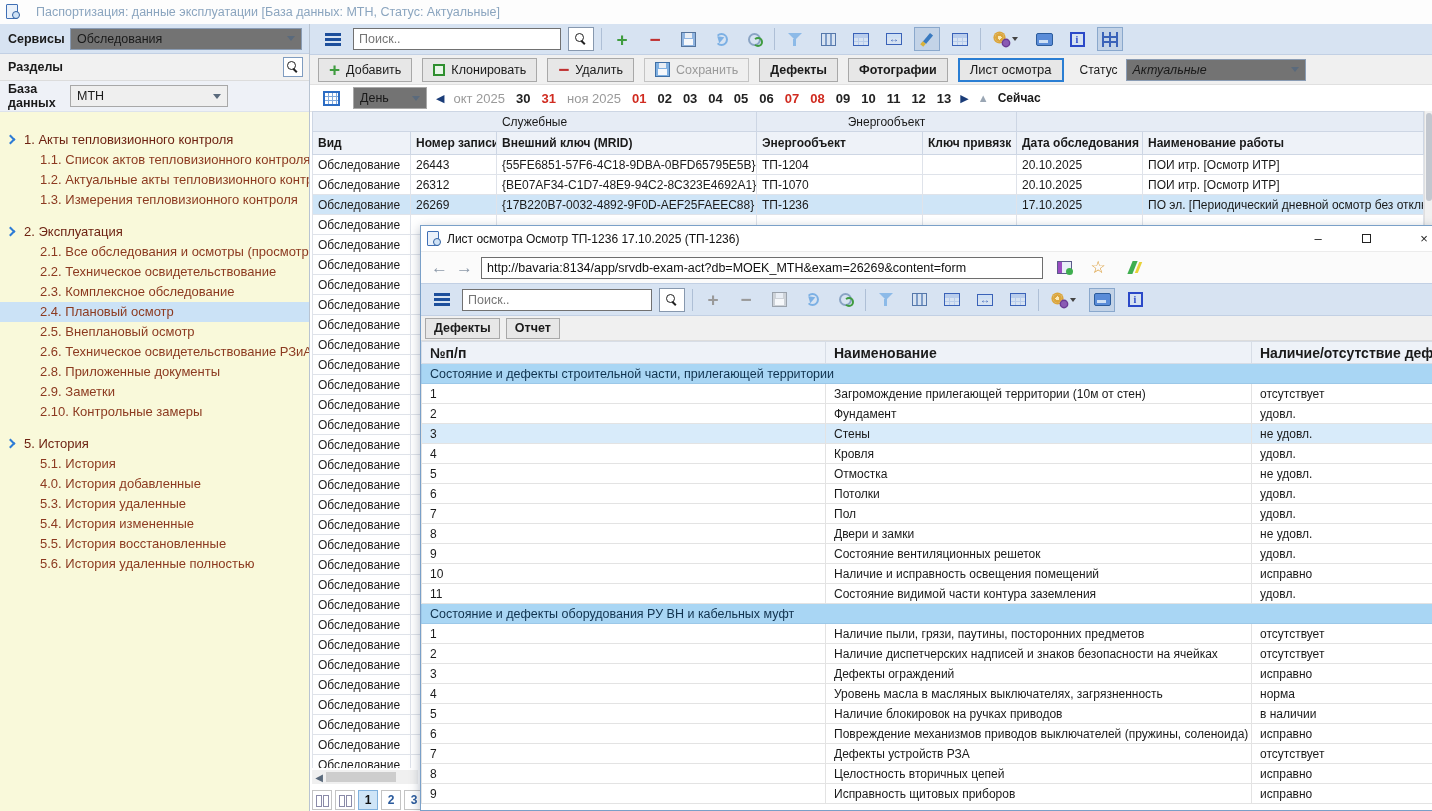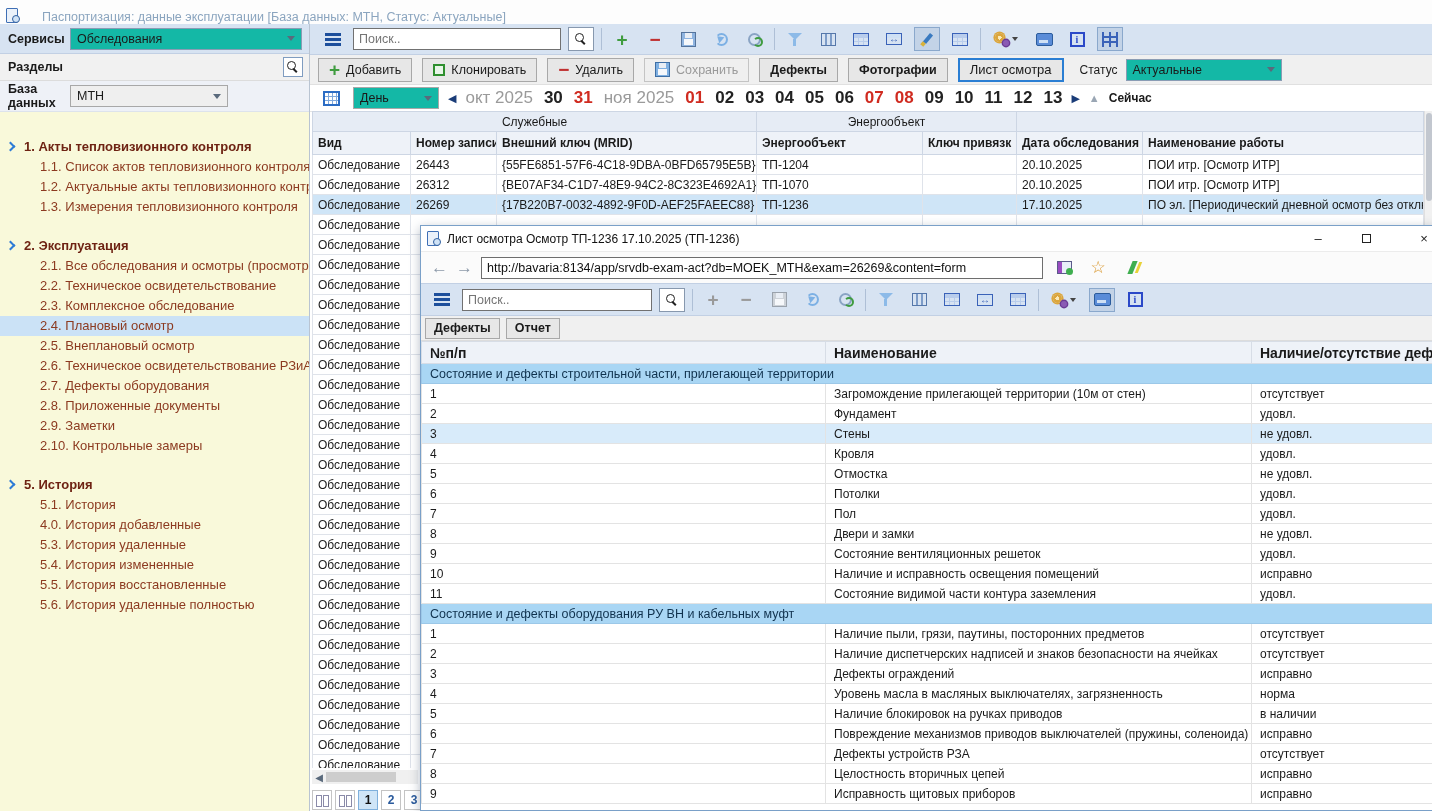--- a/index.html
+++ b/index.html
@@ -1,41 +1,41 @@
 <!DOCTYPE html>
 <html style="--accent: #2a7ed3;"><head>
 <meta charset="utf-8">
 <style>
   * { box-sizing: border-box; margin: 0; padding: 0; }
   html,body { width:1432px; height:811px; overflow:hidden; font-family:"Liberation Sans","DejaVu Sans",sans-serif; font-size:12px; color:#1a1a1a; background:#fff; }
   
-  #titlebar { position:absolute; left:0; top:0; width:1432px; height:24px; background:#fdfdfd; display:flex; align-items:flex-end; gap:22px; padding-left:6px; }
+  #titlebar { position:absolute; left:0; top:0; width:1432px; height:24px; background:#fdfdfd; display:flex; align-items:center; gap:16px; padding-left:6px; }
   #titlebar .title { color:#8ba5bf; font-size:12.5px; white-space:nowrap; }
   
   .ic-doc { position:relative; width:14px; height:16px; }
   .ic-doc::before { content:""; position:absolute; left:0; top:0; width:10px; height:13px; border:1.5px solid #3f6fb5; background:#eaf1fa; border-radius:1px; }
   .ic-doc::after { content:""; position:absolute; right:0; bottom:1px; width:6px; height:6px; border:1.5px solid #2f5f9f; border-radius:50%; background:#cfe2f6; }
   
   #sidebar { position:absolute; left:0; top:24px; width:310px; height:787px; border-right:1px solid #b9c4d2; background:#f9f9da; }
   .side-row { position:relative; display:flex; align-items:center; padding-left:8px; }
   #svc-row { height:30px; background:#d7e3f2; border-bottom:1px solid #c2d0e4; }
   #db-row  { height:31px; background:#eef1f7; border-bottom:1px solid #dde3ec; }
   #sec-row { height:27px; background:#f1f1f1; border-bottom:1px solid #dcdcdc; }
   .side-label { font-weight:bold; font-size:12.5px; width:62px; }
-  .sel-box { height:22px; background:#14b8a6; border:1px solid #8a9cb4; display:flex; align-items:center; justify-content:space-between; padding:0 6px; font-size:12.5px; }
+  .sel-box { height:22px; background:#737373; border:1px solid #8a9cb4; display:flex; align-items:center; justify-content:space-between; padding:0 6px; font-size:12.5px; }
   #svc-sel { width:232px; }
   #db-sel { width:158px; background:#efefef; border-color:#a8a8a8; }
   .caret { width:0; height:0; border-left:4px solid transparent; border-right:4px solid transparent; border-top:5px solid #5a6a7c; }
   #sec-search { position:absolute; right:6px; top:3px; width:20px; height:20px; background:#fff; border:1px solid #7f9cc0; display:flex; align-items:center; justify-content:center; }
   .ic-lens { position:relative; width:12px; height:12px; }
   .ic-lens::before { content:""; position:absolute; left:0; top:0; width:7px; height:7px; border:1.6px solid #222; border-radius:50%; }
   .ic-lens::after { content:""; position:absolute; left:7px; top:7px; width:5px; height:1.8px; background:#222; transform:rotate(45deg); transform-origin:0 0; }
   #tree { position:absolute; left:0; top:88px; width:309px; bottom:0; background:#f9f9da; overflow:hidden; padding-top:6px; }
   .tree-item { height:20px; line-height:20px; white-space:nowrap; overflow:hidden; color:#8c3a20; font-size:13px; padding-left:40px; cursor:default; }
-  .tree-item.lvl0 { font-weight:bold; color:#6e2313; padding-left:24px; margin-top:19px; position:relative; }
+  .tree-item.lvl0 { font-weight:normal; color:#6e2313; padding-left:24px; margin-top:12px; position:relative; }
   .tree-item.sel { background:#cbe2f6; }
   .chev { position:absolute; left:7px; top:6px; width:7px; height:7px; border-top:2px solid #2e7cd6; border-right:2px solid #2e7cd6; transform:rotate(45deg); }
   
   #main { position:absolute; left:310px; top:24px; right:0; bottom:0; }
   #tb1 { position:absolute; left:0; top:0; right:0; height:31px; background:#d7e3f2; border-bottom:1px solid #c2d0e4; display:flex; align-items:center; gap:7px; padding-left:10px; }
   #tb2 { position:absolute; left:0; top:31px; right:0; height:30px; background:#f0f0f0; display:flex; align-items:center; gap:10px; padding-left:8px; border-bottom:1px solid #e0e0e0; }
   #dateb { position:absolute; left:0; top:61px; right:0; height:27px; background:#fff; display:flex; align-items:center; gap:9px; padding-left:8px; border-bottom:1px solid #e4e4e4; }
   .vsep { width:1px; height:22px; background:#aebfd6; }
   .search-inp { width:208px; height:22px; border:1px solid #717171; padding:9px 5px; font-size:12.5px; font-family:inherit; }
   .lens-btn { width:26px; height:24px; background:#fff; border:1px solid #8798ae; display:flex; align-items:center; justify-content:center; }
@@ -86,23 +86,23 @@
   .ic-cal { width:17px; height:15px; border:2px solid #2b6cc4; background:
       repeating-linear-gradient(to right,transparent 0 3px,#7fa8dc 3px 4px),
       repeating-linear-gradient(to bottom,transparent 0 3px,#7fa8dc 3px 4px); }
   .arrow-glyph { color:#1a3c78; font-size:11px; }
   
   .abtn { height:24px; display:flex; align-items:center; gap:6px; padding:0 10px; background:#e7e7e7; border:1px solid #a8a8a8; font-size:12.5px; white-space:nowrap; }
   .abtn.bold { font-weight:bold; }
   .abtn.primary { border:2px solid #2a7ed3; font-size:13px; }
   .abtn.disabled { color:#9a9a9a; background:#efefef; border-color:#c4c4c4; }
   #status-wrap { display:flex; align-items:center; gap:8px; margin-left:6px; }
-  #status-sel { width:156px; }
+  #status-sel { width:180px;font-style:italic; }
   
-  .d-item { font-size:17px; font-weight:bold; color:#222; }
+  .d-item { font-size:13px; font-weight:bold; color:#222; }
   .d-item.month { color:#9a9a9a; font-weight:normal; }
   .d-item.red { color:#d02b20; }
   #now-label { font-weight:bold; }
   
   #grid-wrap { position:absolute; left:2px; top:87px; right:8px; bottom:43px; overflow:hidden; }
   table { border-collapse:collapse; table-layout:fixed; width:100%; }
   #maingrid td, #maingrid th { border:1px solid #dfe3ea; padding:0 5px; height:20px; font-size:12px; text-align:left; white-space:nowrap; overflow:hidden; }
   #maingrid .grp th { background:#e6ecf5; text-align:center; font-weight:normal; border-color:#cdd6e4; height:20px; }
   #maingrid .hdr th { background:#eef2f8; font-weight:bold; border-color:#cdd6e4; height:23px; }
   #maingrid tr.sel td { background:#cfe5f7; }
@@ -171,21 +171,20 @@
       <div class="tree-item"><span>1.1. Список актов тепловизионного контроля</span></div>
       <div class="tree-item"><span>1.2. Актуальные акты тепловизионного контроля</span></div>
       <div class="tree-item"><span>1.3. Измерения тепловизионного контроля</span></div>
       <div class="tree-item lvl0"><span class="chev"></span><span>2. Эксплуатация</span></div>
       <div class="tree-item"><span>2.1. Все обследования и осмотры (просмотр)</span></div>
       <div class="tree-item"><span>2.2. Техническое освидетельствование</span></div>
       <div class="tree-item"><span>2.3. Комплексное обследование</span></div>
       <div class="tree-item sel"><span>2.4. Плановый осмотр</span></div>
       <div class="tree-item"><span>2.5. Внеплановый осмотр</span></div>
       <div class="tree-item"><span>2.6. Техническое освидетельствование РЗиА</span></div>
-      <div class="tree-item"><span>2.7. Дефекты оборудования</span></div>
       <div class="tree-item"><span>2.8. Приложенные документы</span></div>
       <div class="tree-item"><span>2.9. Заметки</span></div>
       <div class="tree-item"><span>2.10. Контрольные замеры</span></div>
       <div class="tree-item lvl0"><span class="chev"></span><span>5. История</span></div>
       <div class="tree-item"><span>5.1. История</span></div>
       <div class="tree-item"><span>4.0. История добавленные</span></div>
       <div class="tree-item"><span>5.3. История удаленные</span></div>
       <div class="tree-item"><span>5.4. История измененные</span></div>
       <div class="tree-item"><span>5.5. История восстановленные</span></div>
       <div class="tree-item"><span>5.6. История удаленные полностью</span></div>
@@ -285,21 +284,21 @@
         <span>Актуальные</span>
         <span class="caret"></span>
       </div>
     </div>
   </div>
 
   <div id="dateb">
     <span class="tbtn">
         <span class="ic-cal"></span>
       </span>
-    <div class="sel-box" style="width:86px;border-color:#a8a8a8">
+    <div class="sel-box" style="width:74px;border-color:#a8a8a8">
       <span>День</span>
       <span class="caret"></span>
     </div>
     <span class="arrow-glyph">◀</span>
     <span id="dates" style="display:flex;align-items:center;gap:11px">
         <span class="d-item month">окт 2025</span>
         <span class="d-item normal">30</span>
         <span class="d-item red">31</span>
         <span class="d-item month">ноя 2025</span>
         <span class="d-item red">01</span>

